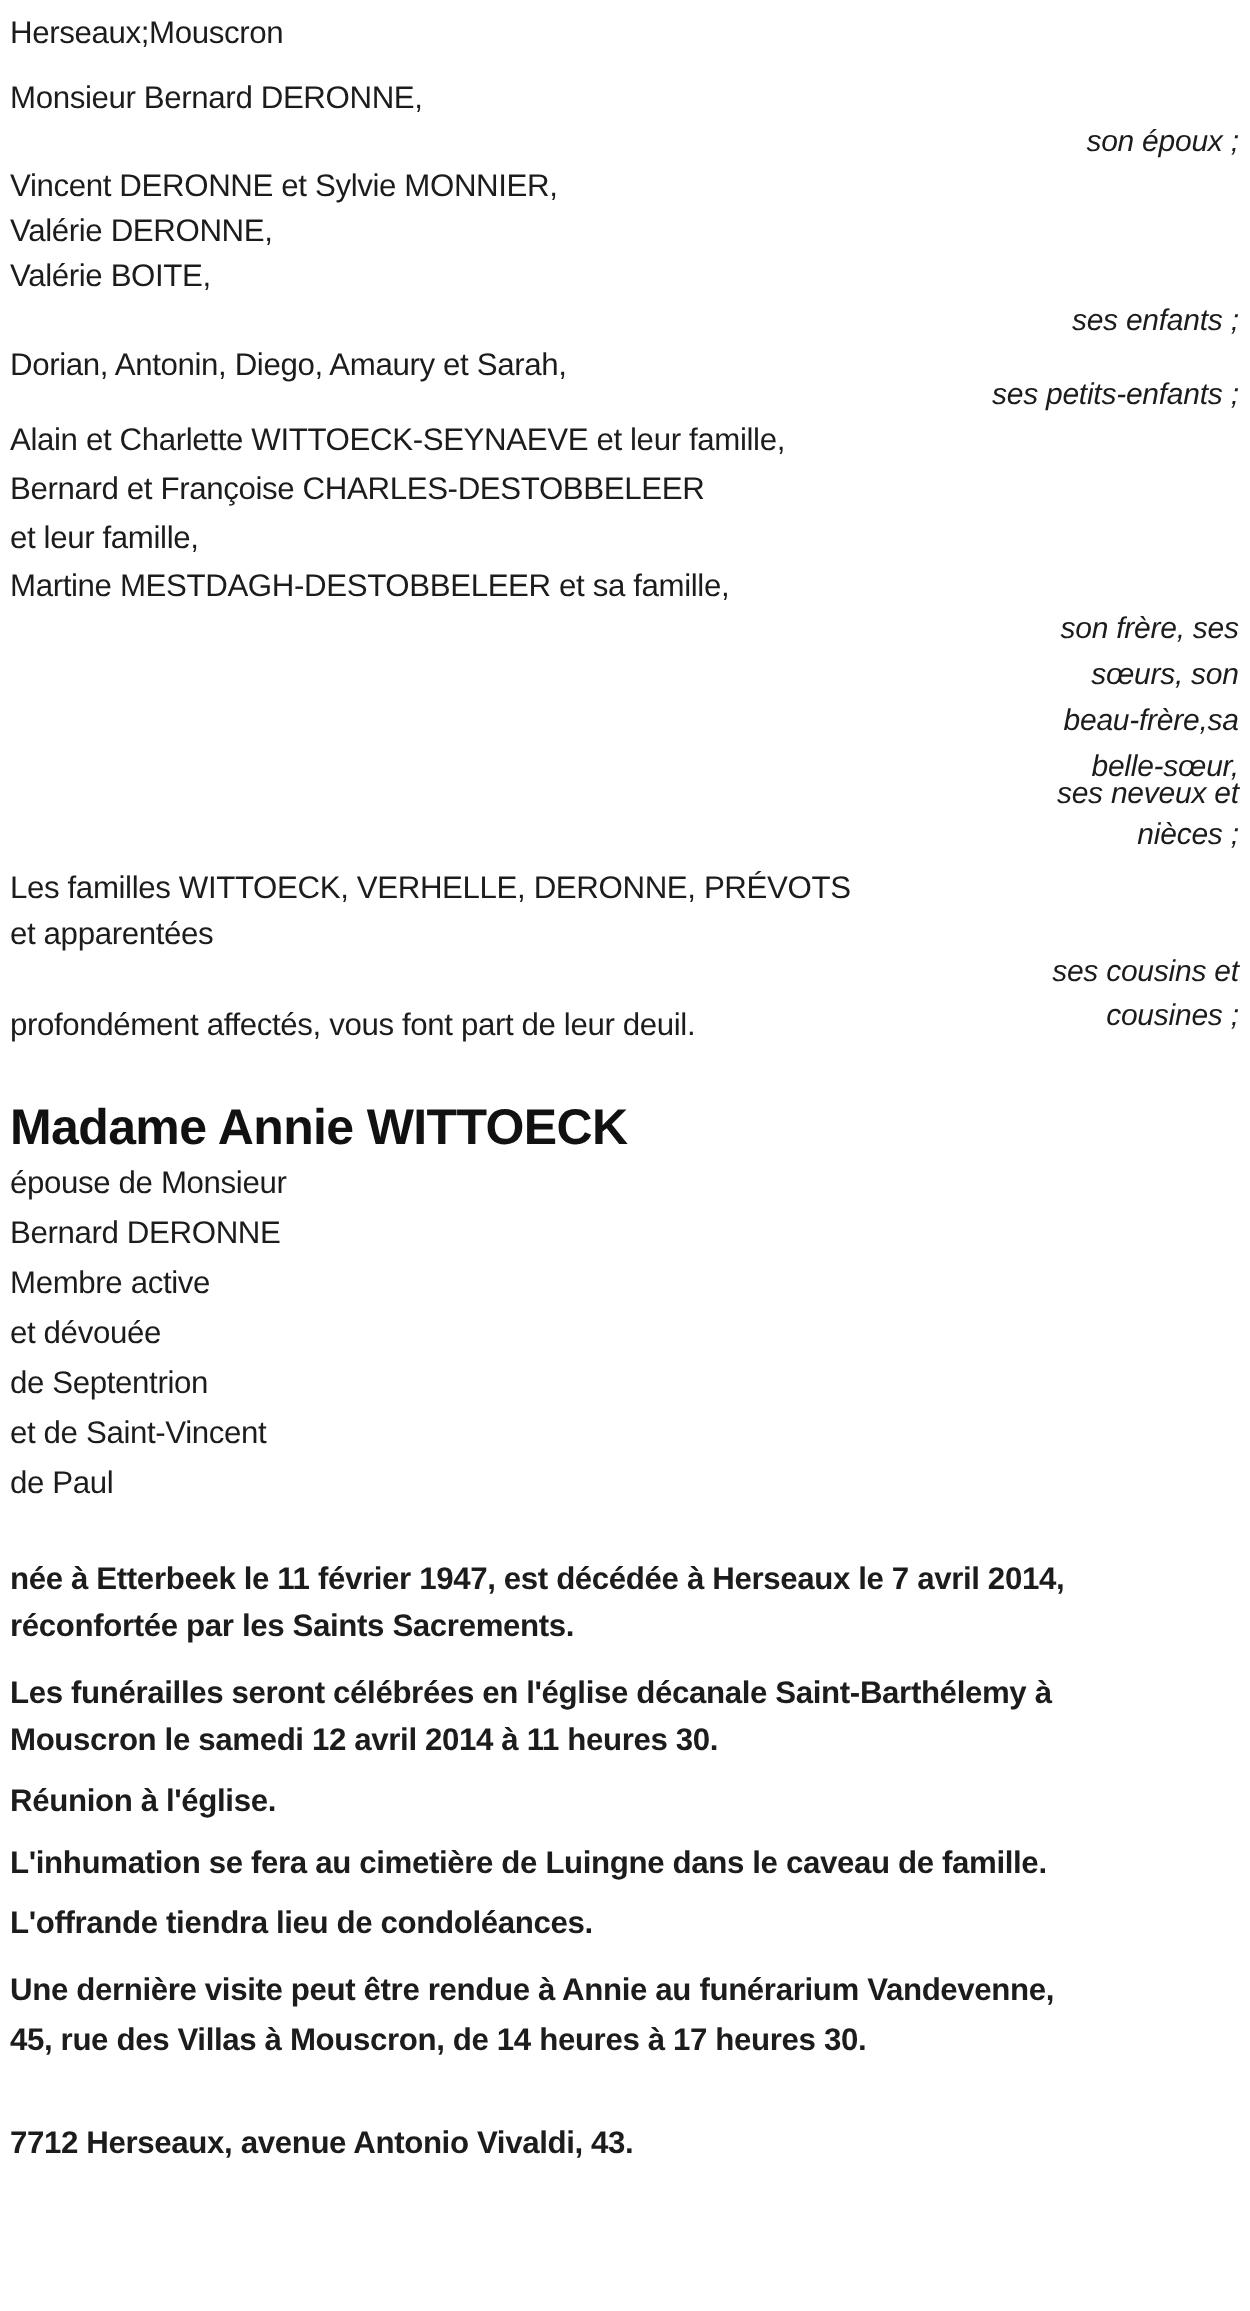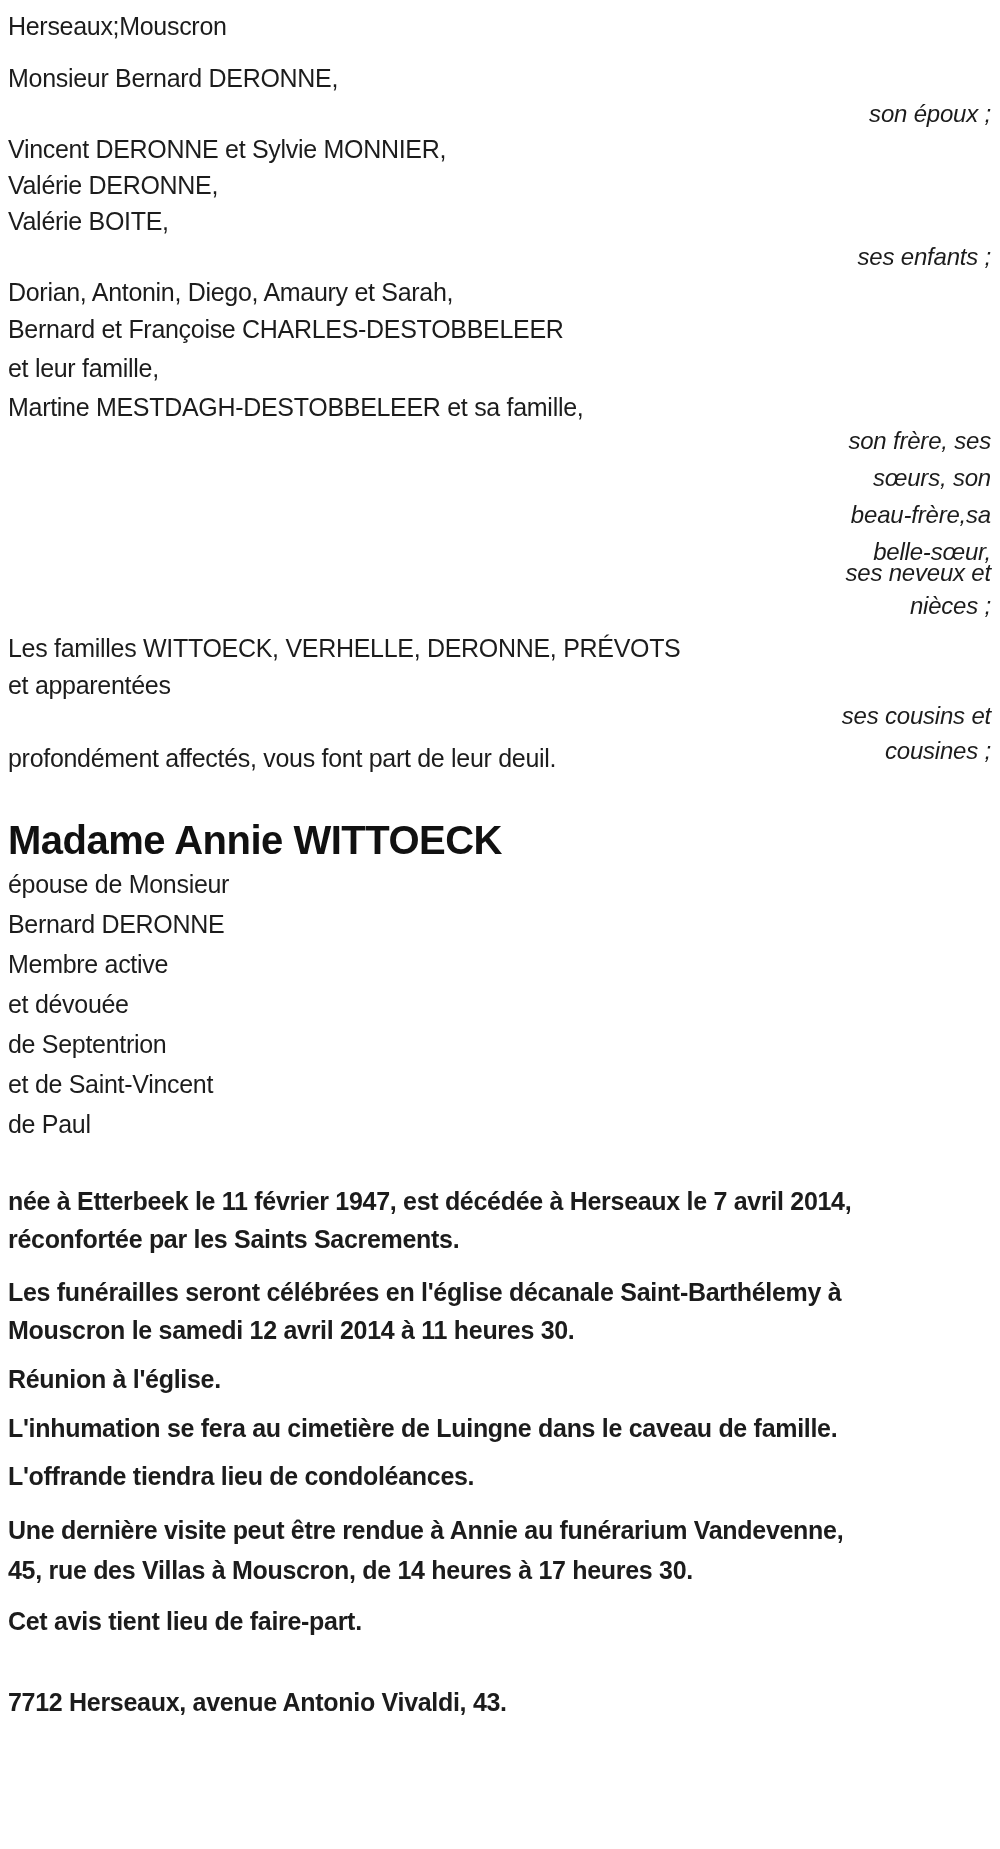--- a/index.html
+++ b/index.html
@@ -60,22 +60,24 @@
   <div class="rel">son époux ;</div>
 
   <div id="children-names">
     <div class="t">Vincent DERONNE et Sylvie MONNIER,</div>
     <div class="t">Valérie DERONNE,</div>
     <div class="t">Valérie BOITE,</div>
   </div>
   <div class="rel">ses enfants ;</div>
 
   <div class="t">Dorian, Antonin, Diego, Amaury et Sarah,</div>
+  <div class="rel" id="rel-grandchildren">ses petits-enfants ;</div>
 
   <div id="siblings-names">
+    <div class="t">Alain et Charlette WITTOECK-SEYNAEVE et leur famille,</div>
     <div class="t">Bernard et Françoise CHARLES-DESTOBBELEER</div>
     <div class="t">et leur famille,</div>
     <div class="t">Martine MESTDAGH-DESTOBBELEER et sa famille,</div>
   </div>
   <div id="rel-siblings">
     <div class="rel">son frère, ses</div>
     <div class="rel">sœurs, son</div>
     <div class="rel">beau-frère,sa</div>
     <div class="rel">belle-sœur,</div>
   </div>
@@ -127,21 +129,18 @@
 
   <div class="para" id="offering">
     <div class="t">L'offrande tiendra lieu de condoléances.</div>
   </div>
 
   <div class="para" id="visit">
     <div class="t">Une dernière visite peut être rendue à Annie au funérarium Vandevenne,</div>
     <div class="t">45, rue des Villas à Mouscron, de 14 heures à 17 heures 30.</div>
   </div>
 
-  <div class="para" id="notice">
-    <div class="t">Cet avis tient lieu de faire-part.</div>
-  </div>
 
   <div class="para" id="address">
     <div class="t">7712 Herseaux, avenue Antonio Vivaldi, 43.</div>
   </div>
 
 </div>
 
 </body></html>

